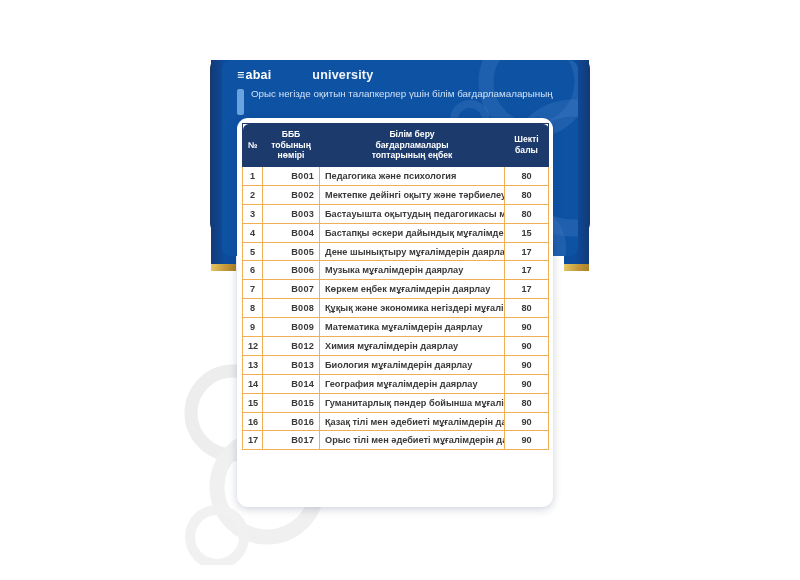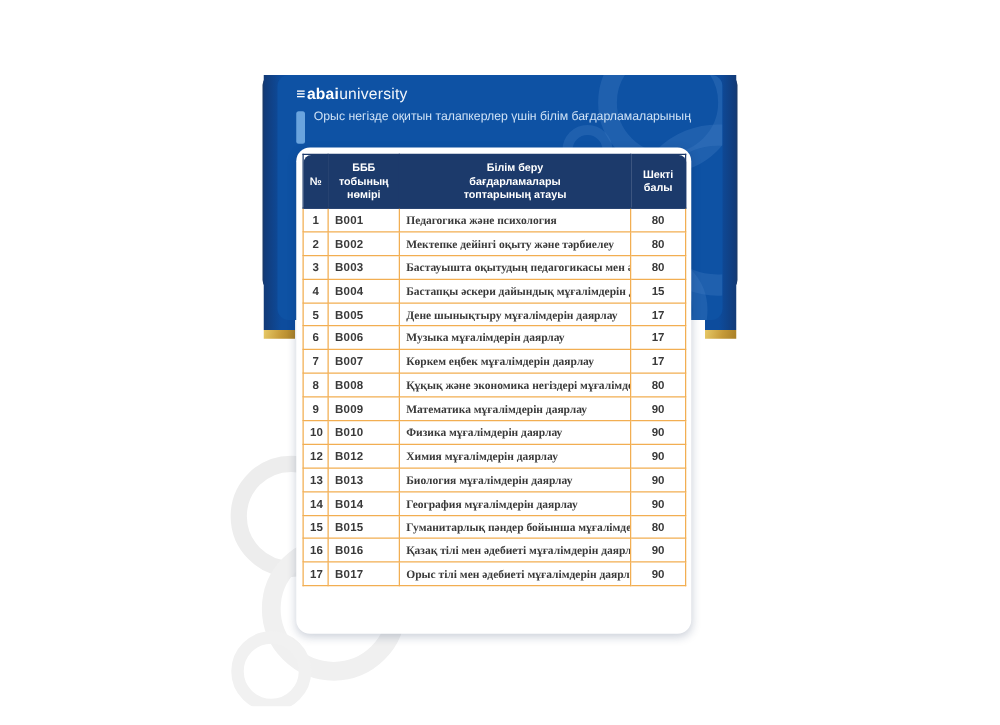--- a/index.html
+++ b/index.html
@@ -34,21 +34,21 @@
     background:#0e52a4;border-radius:9px;z-index:3;overflow:hidden;
   }
   .panel svg.swirls{position:absolute;inset:0;}
 
   .logo{
     position:absolute;left:15px;top:8px;color:#ffffff;
     font-size:12.5px;letter-spacing:.2px;white-space:nowrap;
   }
   .logo .mark{font-weight:bold;margin-right:1px;}
   .logo .bold{font-weight:bold;}
-  .logo .light{font-weight:normal;opacity:.95;}
+  .logo .light{font-weight:bold;opacity:.95;padding-left:41px;}
 
   .subtitle-row{position:absolute;left:15px;top:27px;display:flex;align-items:flex-start;}
   .subtitle-bar{
     width:7px;height:26px;border-radius:2px;background:#6aa4de;
     margin-right:7px;margin-top:2px;flex:none;
   }
   .subtitle-text{color:#cfe2f6;font-size:9.8px;line-height:13.5px;white-space:nowrap;}
 
   
   .card{
@@ -73,22 +73,22 @@
   }
   table.programs th:first-child{border-top-left-radius:6px;}
   table.programs th:last-child{border-top-right-radius:6px;margin-top:28px;}
 
   table.programs td{
     border:1px solid #f2ae52;height:17.9px;padding:0 5px;
     font-size:9.2px;font-weight:bold;color:#3a3a3a;vertical-align:middle;
     overflow:hidden;white-space:nowrap;
   }
   td.c-num{color:#2f82d8;text-align:center;font-size:10px;padding:0 2px;}
-  td.c-code{text-align:left;color:#2b2b2b;letter-spacing:.2px;margin-left:41px;}
-  td.c-name{text-align:left;font-family:Liberation Serif, serif;}
+  td.c-code{text-align:right;color:#2b2b2b;letter-spacing:.2px;margin-left:41px;}
+  td.c-name{text-align:left;}
   td.c-score{text-align:center;}
 </style>
 </head>
 <body>
 
 <div class="stage">
 
   <svg class="gray-swirls" width="170" height="220">
     <circle cx="58" cy="68" r="42" fill="none" stroke="#ededed" stroke-width="13"></circle>
     <circle cx="92" cy="142" r="50" fill="none" stroke="#f0f0f0" stroke-width="15"></circle>
@@ -133,21 +133,21 @@
           <col class="c4">
         </colgroup>
       <thead>
         <tr>
           <th>№</th>
           <th>БББ
 тобының
 нөмірі</th>
           <th>Білім беру
 бағдарламалары
-топтарының атауы</th>
+топтарының еңбек</th>
           <th>Шекті
 балы</th>
         </tr>
       </thead>
       <tbody id="tbody">
           <tr>
     <td class="c-num">1</td>
     <td class="c-code">B001</td>
     <td class="c-name">Педагогика және психология</td>
     <td class="c-score">80</td>
@@ -194,26 +194,20 @@
     <td class="c-name">Құқық және экономика негіздері мұғалімдерін даярлау</td>
     <td class="c-score">80</td>
   </tr>
           <tr>
     <td class="c-num">9</td>
     <td class="c-code">B009</td>
     <td class="c-name">Математика мұғалімдерін даярлау</td>
     <td class="c-score">90</td>
   </tr>
           <tr>
-    <td class="c-num">10</td>
-    <td class="c-code">B010</td>
-    <td class="c-name">Физика мұғалімдерін даярлау</td>
-    <td class="c-score">90</td>
-  </tr>
-          <tr>
     <td class="c-num">12</td>
     <td class="c-code">B012</td>
     <td class="c-name">Химия мұғалімдерін даярлау</td>
     <td class="c-score">90</td>
   </tr>
           <tr>
     <td class="c-num">13</td>
     <td class="c-code">B013</td>
     <td class="c-name">Биология мұғалімдерін даярлау</td>
     <td class="c-score">90</td>

